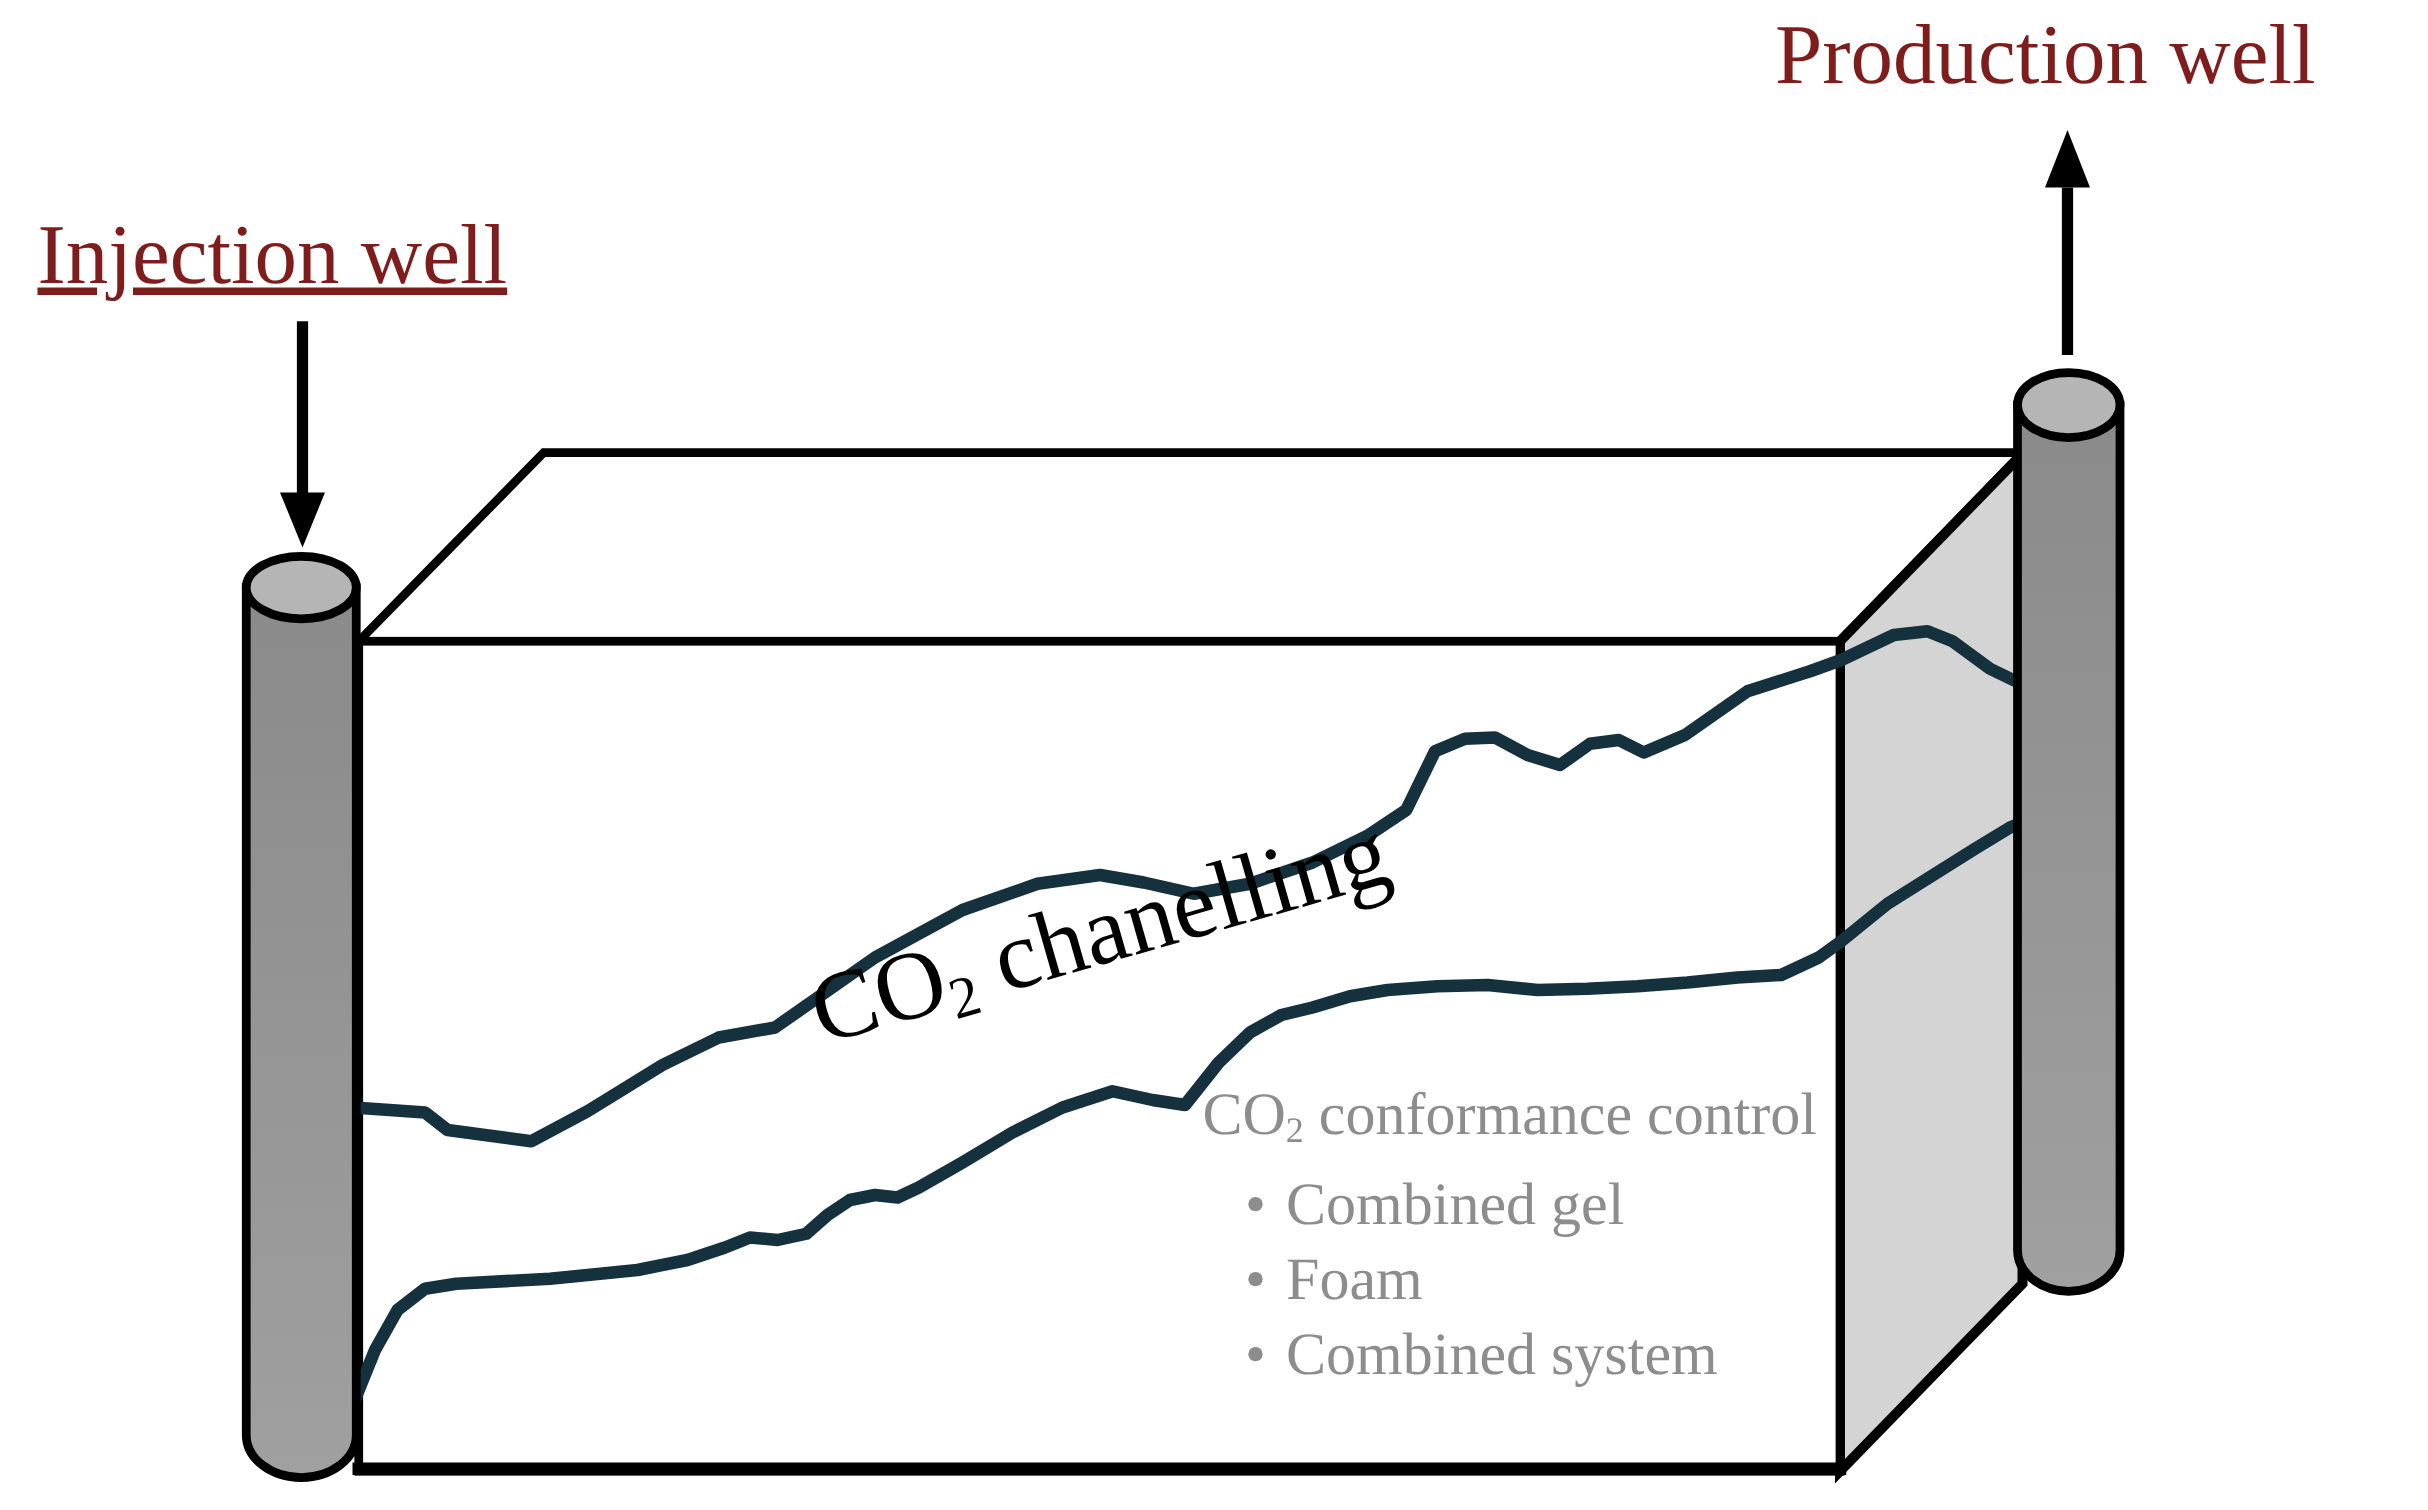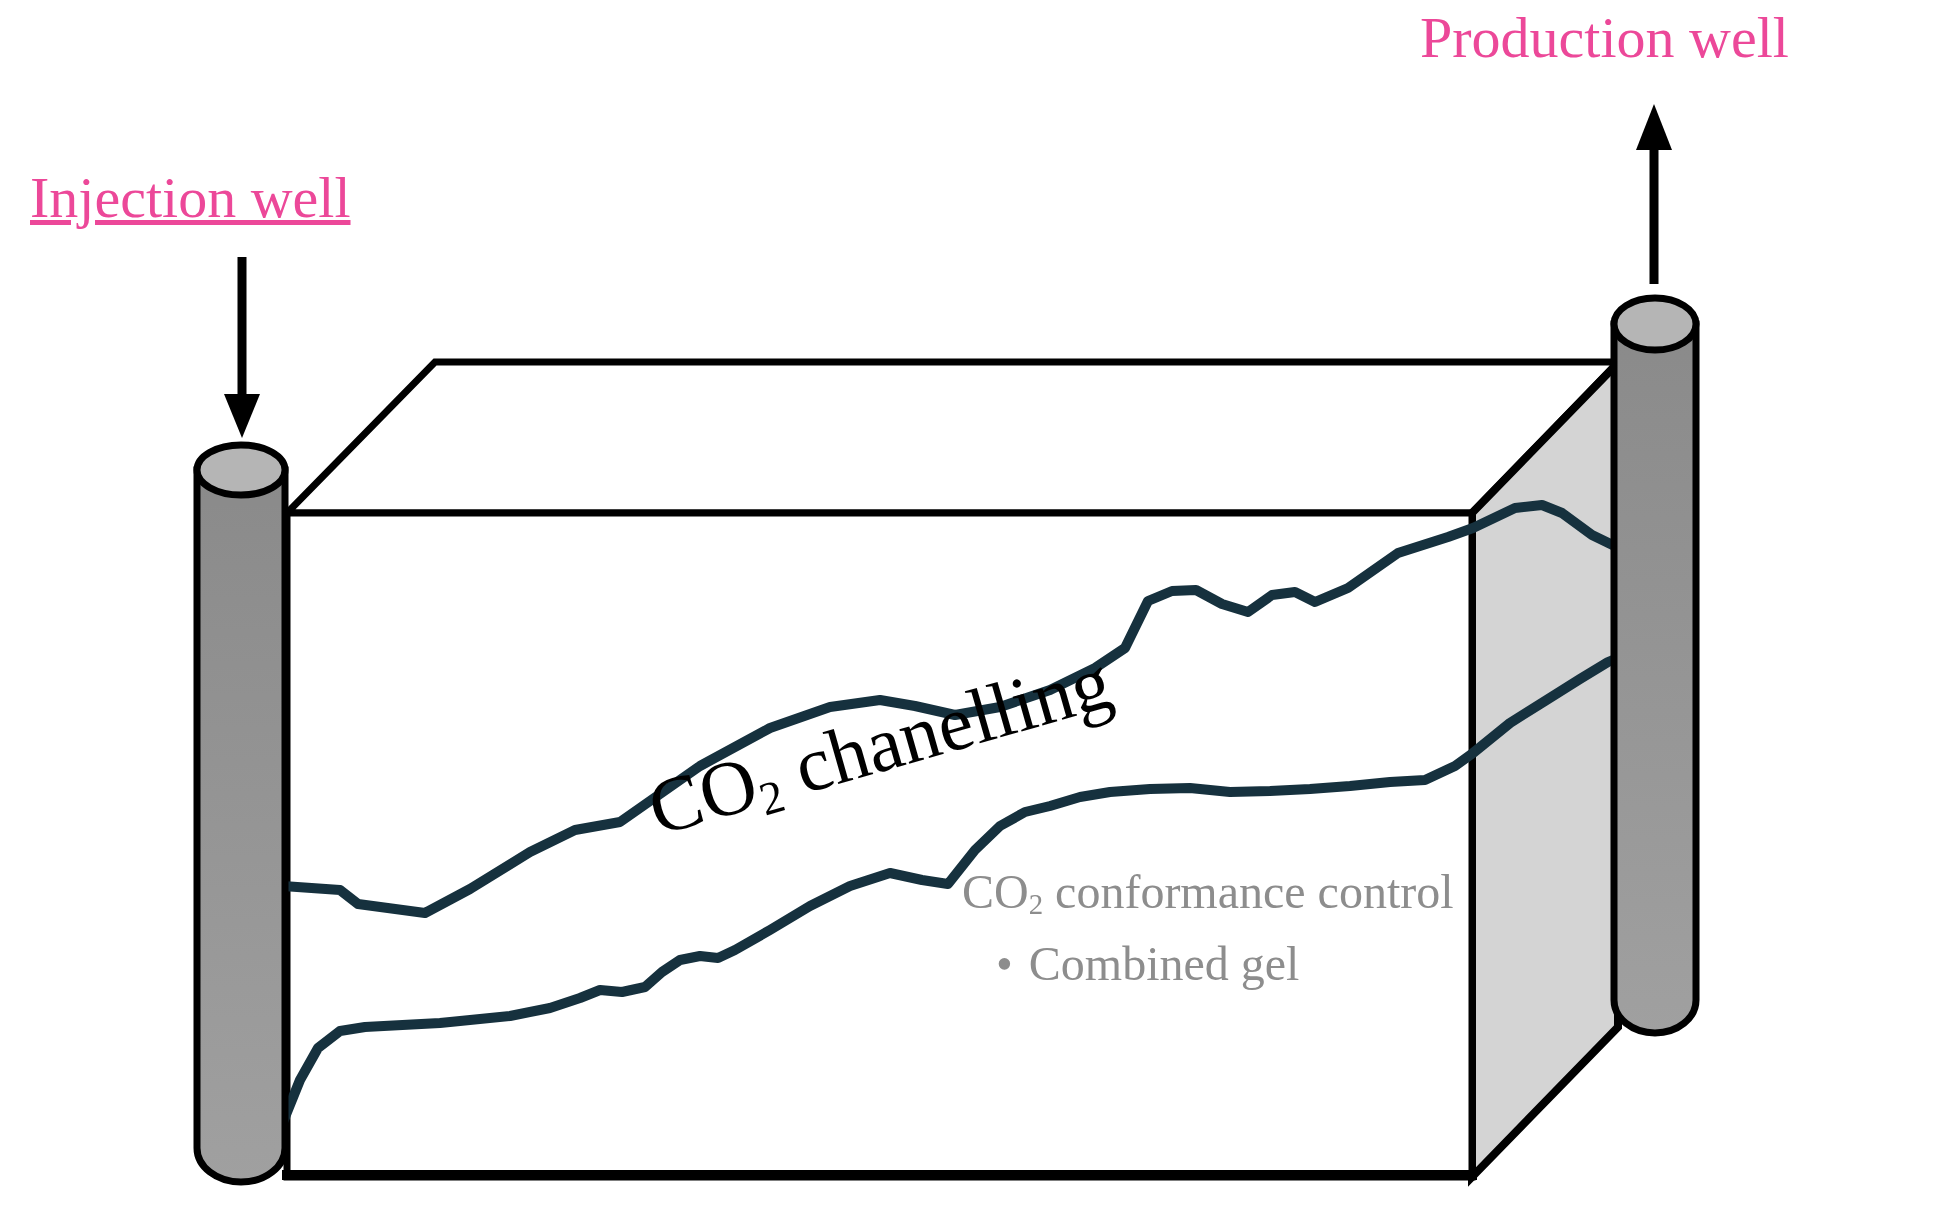--- a/index.html
+++ b/index.html
@@ -56,22 +56,22 @@
   .arrow-shaft {
     stroke: var(--outline, #000000);
     stroke-width: 9;
   }
   .arrow-head {
     fill: var(--outline, #000000);
     stroke: none;
   }
   .well-label {
     position: absolute;
-    color: #ec4899;
-    font-size: 58px;
+    color: #7f1d1d;
+    font-size: 68px;
     line-height: 1.1;
     white-space: nowrap;
   }
   #injection-label { left: 30px;  top: 166px; text-decoration: underline; }
   #production-label { left: 1420px; top: 6px; }
   #channel-label {
     position: absolute;
     left: 600px;
     top: 700px;
     width: 560px;
@@ -161,15 +161,21 @@
     <span>CO</span><span class="sub">2</span><span> chanelling</span>
   </div>
 
   <div id="conformance-block">
     <div class="conf-title">
       <span>CO</span><span class="sub">2</span><span> conformance control</span>
     </div>
     <div class="conf-item">
       <span class="bullet-glyph">•</span><span>Combined gel</span>
     </div>
+    <div class="conf-item">
+      <span class="bullet-glyph">•</span><span>Foam</span>
+    </div>
+    <div class="conf-item">
+      <span class="bullet-glyph">•</span><span>Combined system</span>
+    </div>
   </div>
 
 </div>
 
 </body></html>

